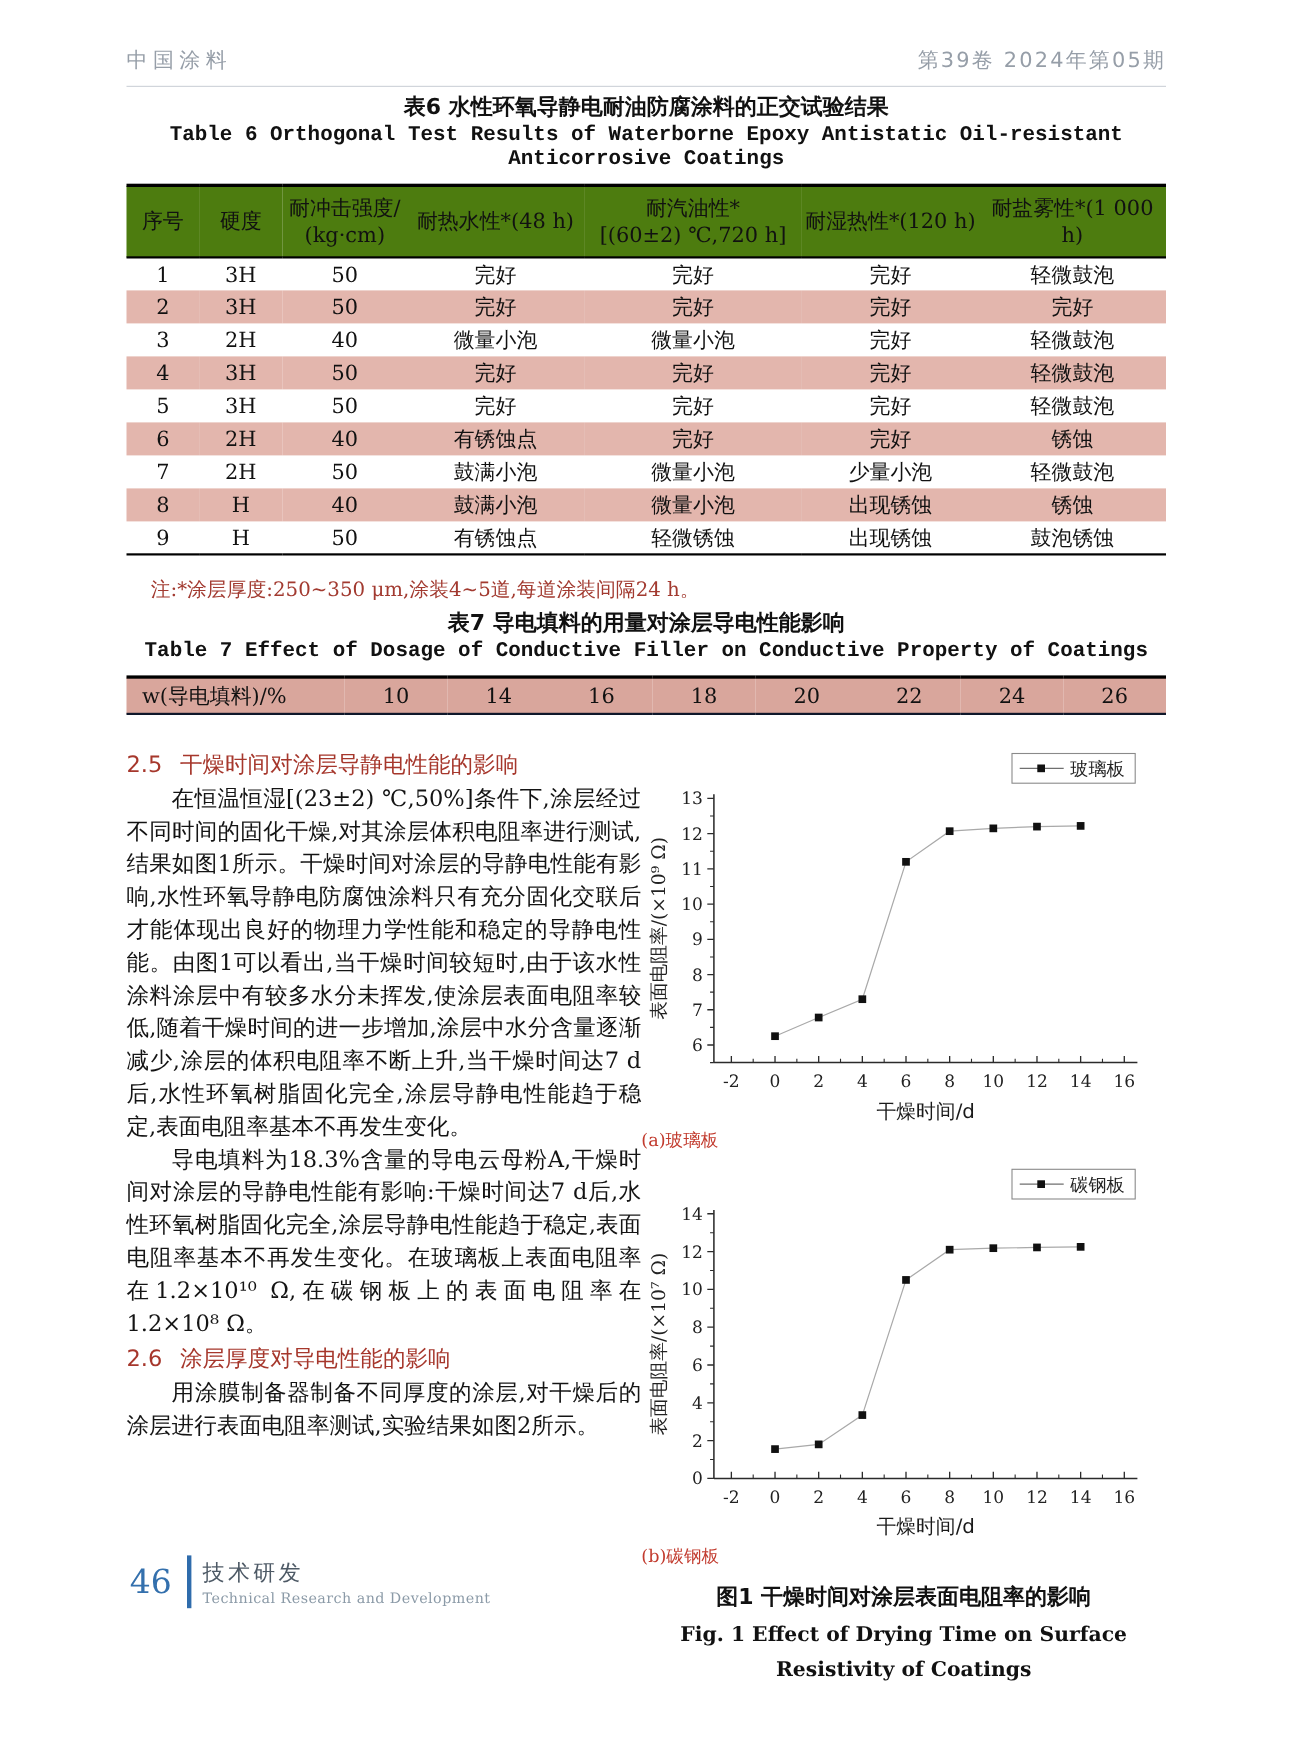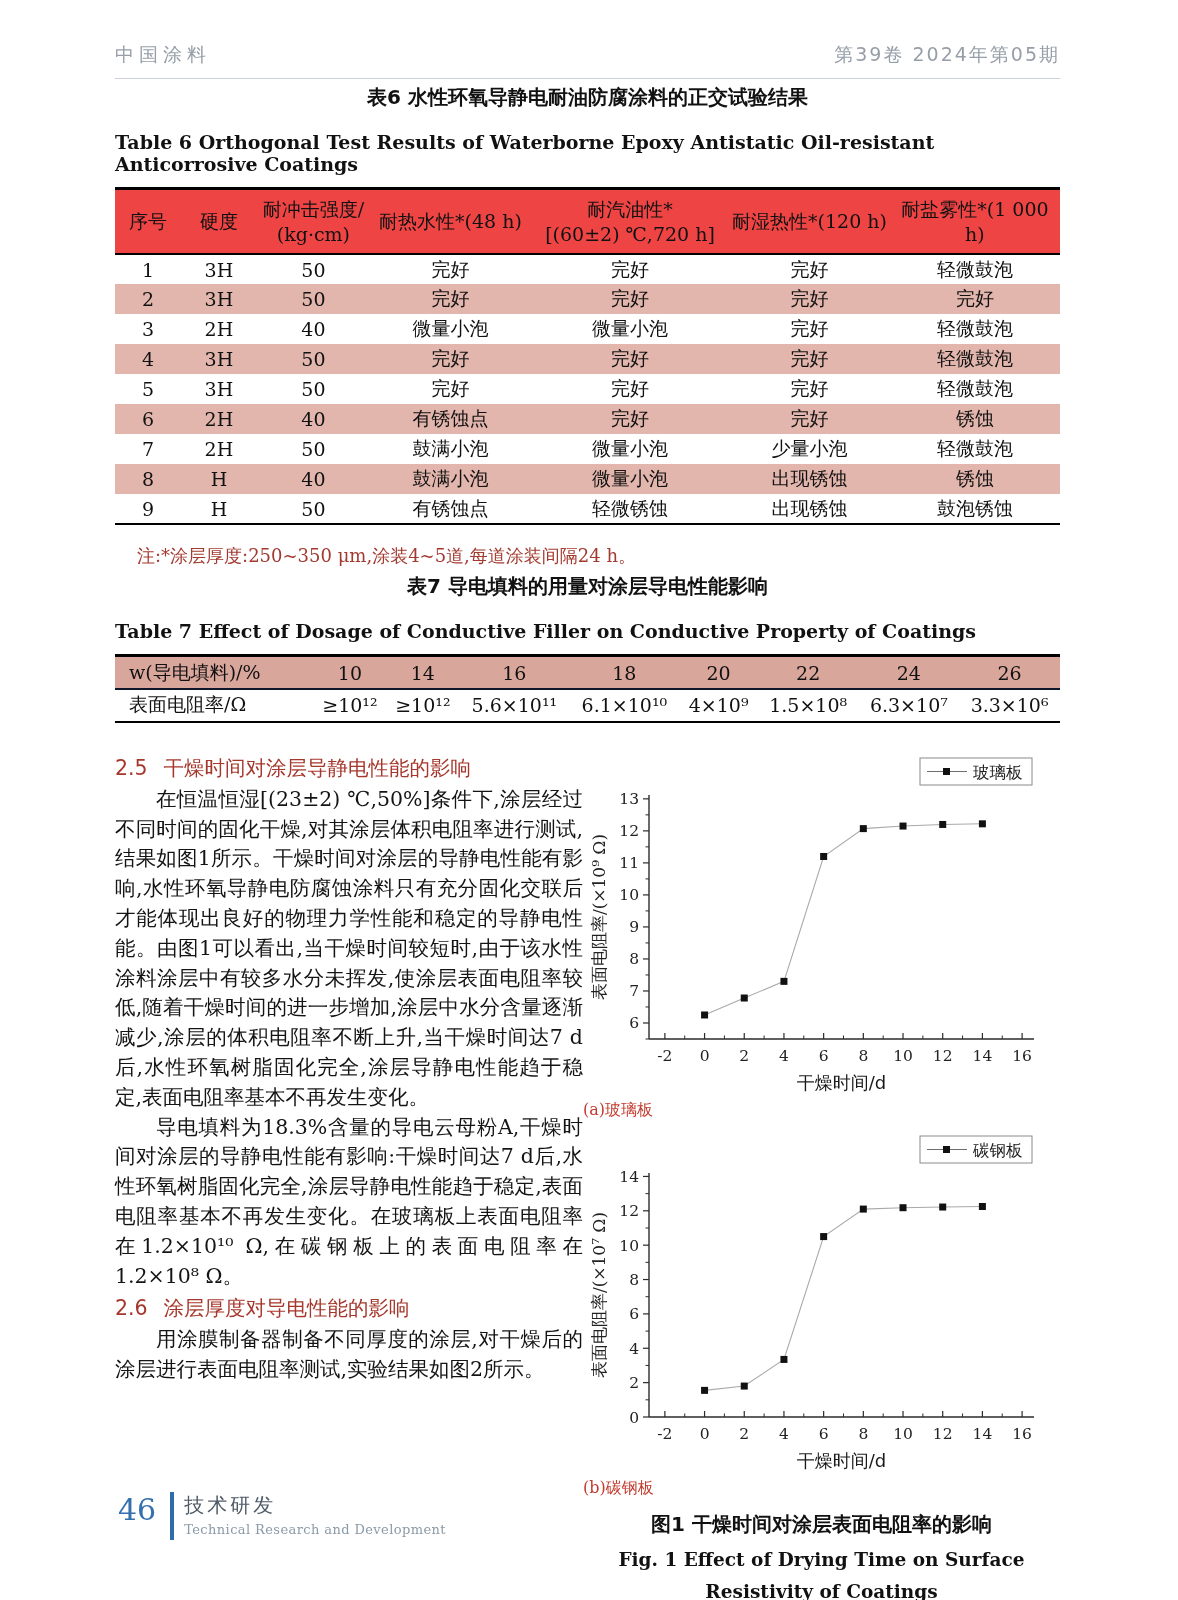--- a/index.html
+++ b/index.html
@@ -19,30 +19,30 @@
     font-size:19px; color:#969ea8;
   }
   .page-header .journal { letter-spacing:5px; }
   .page-header .issue { letter-spacing:2px; }
 
   
   .tbl-title-zh {
     text-align:center; font-weight:bold; font-size:20px; margin-top:5px;
     font-family:"DejaVu Sans","Liberation Sans",sans-serif; color:#111;
   }
-  .tbl-title-en { text-align:left; font-weight:bold; font-size:19px; margin-top:20px; color:#111; }
+  .tbl-title-en { text-align:center; font-weight:bold; font-size:19px; margin-top:0; color:#111;font-family:Liberation Mono, monospace; }
 
   
   table.data {
     width:100%; border-collapse:collapse; margin-top:12px;
     border-top:3px solid #000; border-bottom:2px solid #000;
     font-size:19px; color:#111;
   }
   table.data th, table.data td { font-weight:normal; text-align:center; vertical-align:middle; }
-  #table6 thead tr { background:#ef4444; border-bottom:2px solid #000; }
+  #table6 thead tr { background:#4d7c0f; border-bottom:2px solid #000; }
   #table6 th { white-space:pre-line; padding:7px 2px; line-height:1.3; }
   #table6 td { height:30px; padding:1px 2px; }
   #table6 tbody tr:nth-child(even) { background:#e3b6ad; }
   #table7 tr:first-child { background:#d9a69c; border-bottom:2px solid #0f172a; }
   #table7 td { height:33px; padding:2px 2px; }
   #table7 td:first-child { text-align:left; padding-left:14px; width:21%; }
 
   .tbl-note { color:#a23a30; font-size:18px; margin-top:19px; padding-left:22px; }
 
   
@@ -65,21 +65,21 @@
   }
   .figcap-en { text-align:center; font-weight:bold; font-size:18.5px; line-height:32px; margin-top:6px; padding:0 10px; color:#111; }
 
   
   svg .tick-label { font:15.5px "DejaVu Serif","Liberation Serif",serif; fill:#222; }
   svg .y-axis-title { font:17px "DejaVu Serif","Liberation Serif",serif; fill:#222; }
   svg .x-axis-title { font:18px "DejaVu Sans","Liberation Sans",sans-serif; fill:#1a1a1a; }
   svg .legend-label { font:16.5px "DejaVu Serif","Liberation Serif",serif; fill:#222; }
 
   
-  .page-footer { position:absolute; left:118px; top:1492px; display:flex; }
+  .page-footer { position:absolute; left:118px; top:1414px; display:flex; align-items:center; }
   .page-num { font-size:30px; color:#3470ad; }
   .footer-bar { width:4px; height:48px; background:#2f6cac; margin:0 10px 0 14px; }
   .footer-sec-zh {
     font-size:20px; color:#4e5a66; letter-spacing:3px;
     font-family:"DejaVu Sans","Liberation Sans",sans-serif;
   }
   .footer-sec-en { font-size:13px; color:#8b9aa7; margin-top:3px; letter-spacing:0.4px; }
 </style>
 </head>
 <body>
@@ -204,31 +204,20 @@
           <tr>
             <td>w(导电填料)/%</td>
             <td>10</td>
             <td>14</td>
             <td>16</td>
             <td>18</td>
             <td>20</td>
             <td>22</td>
             <td>24</td>
             <td>26</td>
-          </tr>
-          <tr>
-            <td>表面电阻率/Ω</td>
-            <td>≥10¹²</td>
-            <td>≥10¹²</td>
-            <td>5.6×10¹¹</td>
-            <td>6.1×10¹⁰</td>
-            <td>4×10⁹</td>
-            <td>1.5×10⁸</td>
-            <td>6.3×10⁷</td>
-            <td>3.3×10⁶</td>
           </tr>
         </tbody>
       </table>
 
     <div class="columns">
 
       <div class="col-left">
         <h3 class="sec"><span class="sec-num">2.5</span><span>干燥时间对涂层导静电性能的影响</span></h3>
         <p>在恒温恒湿[(23±2) ℃,50%]条件下,涂层经过不同时间的固化干燥,对其涂层体积电阻率进行测试,结果如图1所示。干燥时间对涂层的导静电性能有影响,水性环氧导静电防腐蚀涂料只有充分固化交联后才能体现出良好的物理力学性能和稳定的导静电性能。由图1可以看出,当干燥时间较短时,由于该水性涂料涂层中有较多水分未挥发,使涂层表面电阻率较低,随着干燥时间的进一步增加,涂层中水分含量逐渐减少,涂层的体积电阻率不断上升,当干燥时间达7 d后,水性环氧树脂固化完全,涂层导静电性能趋于稳定,表面电阻率基本不再发生变化。</p>
         <p>导电填料为18.3%含量的导电云母粉A,干燥时间对涂层的导静电性能有影响:干燥时间达7 d后,水性环氧树脂固化完全,涂层导静电性能趋于稳定,表面电阻率基本不再发生变化。在玻璃板上表面电阻率在1.2×10¹⁰ Ω,在碳钢板上的表面电阻率在1.2×10⁸ Ω。</p>

